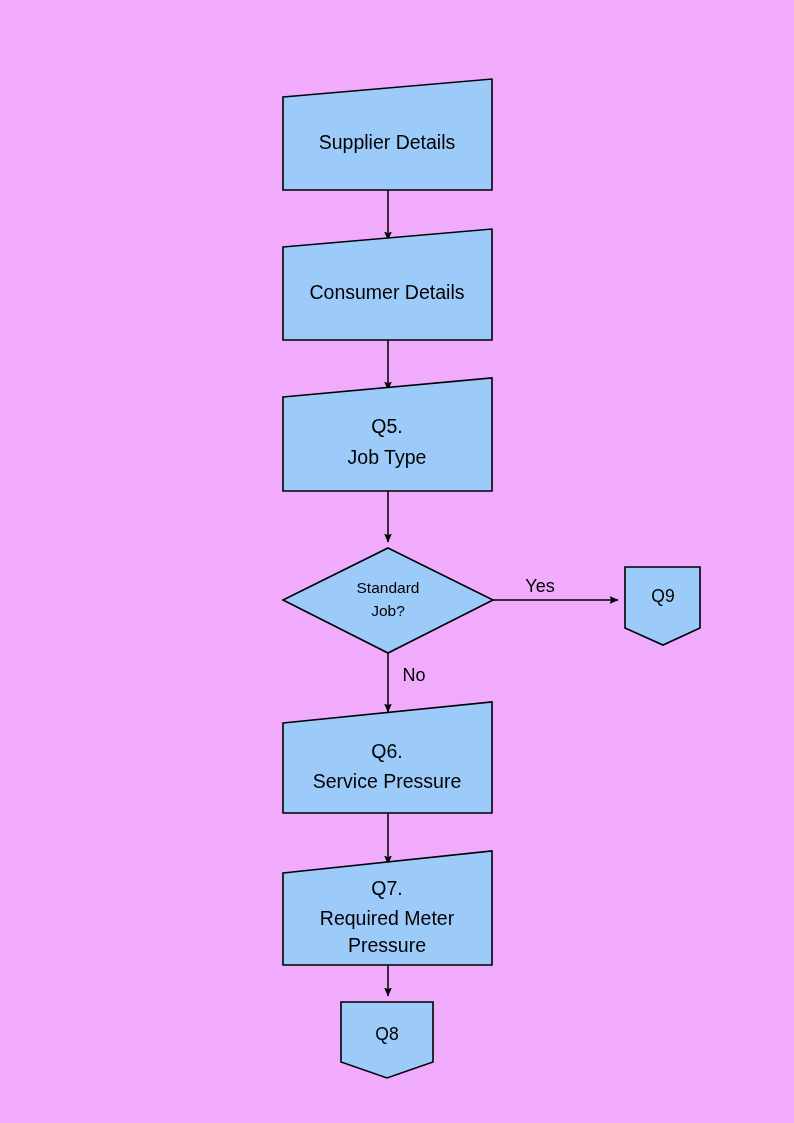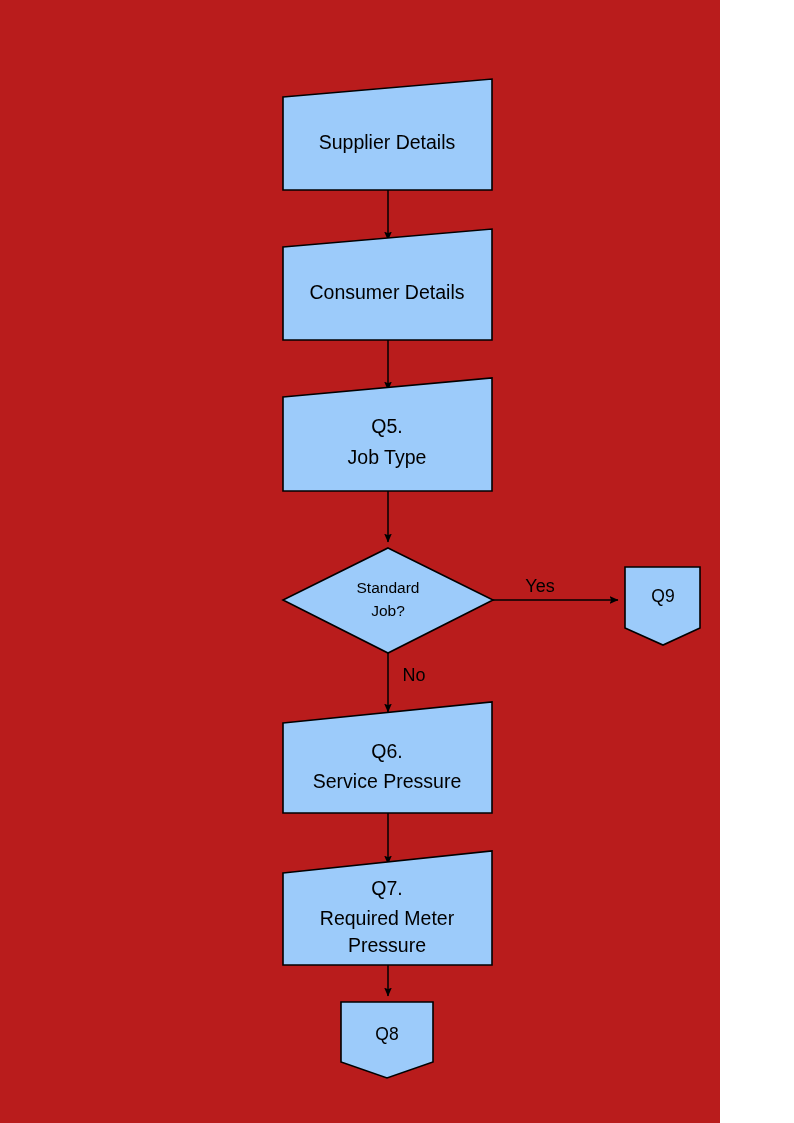--- a/index.html
+++ b/index.html
@@ -6,23 +6,23 @@
   html, body {
     margin: 0;
     padding: 0;
     background: #ffffff;
   }
   body {
     font-family: "Liberation Sans", sans-serif;
   }
   #canvas {
     position: relative;
-    width: 720px;
+    width: 794px;
     height: 1123px;
-    background: #b91c1c;
+    background: #f0abfc;
     overflow: hidden;
   }
   #flow-svg {
     position: absolute;
     left: 0;
     top: 0;
     width: 794px;
     height: 1123px;
     display: block;
   }

